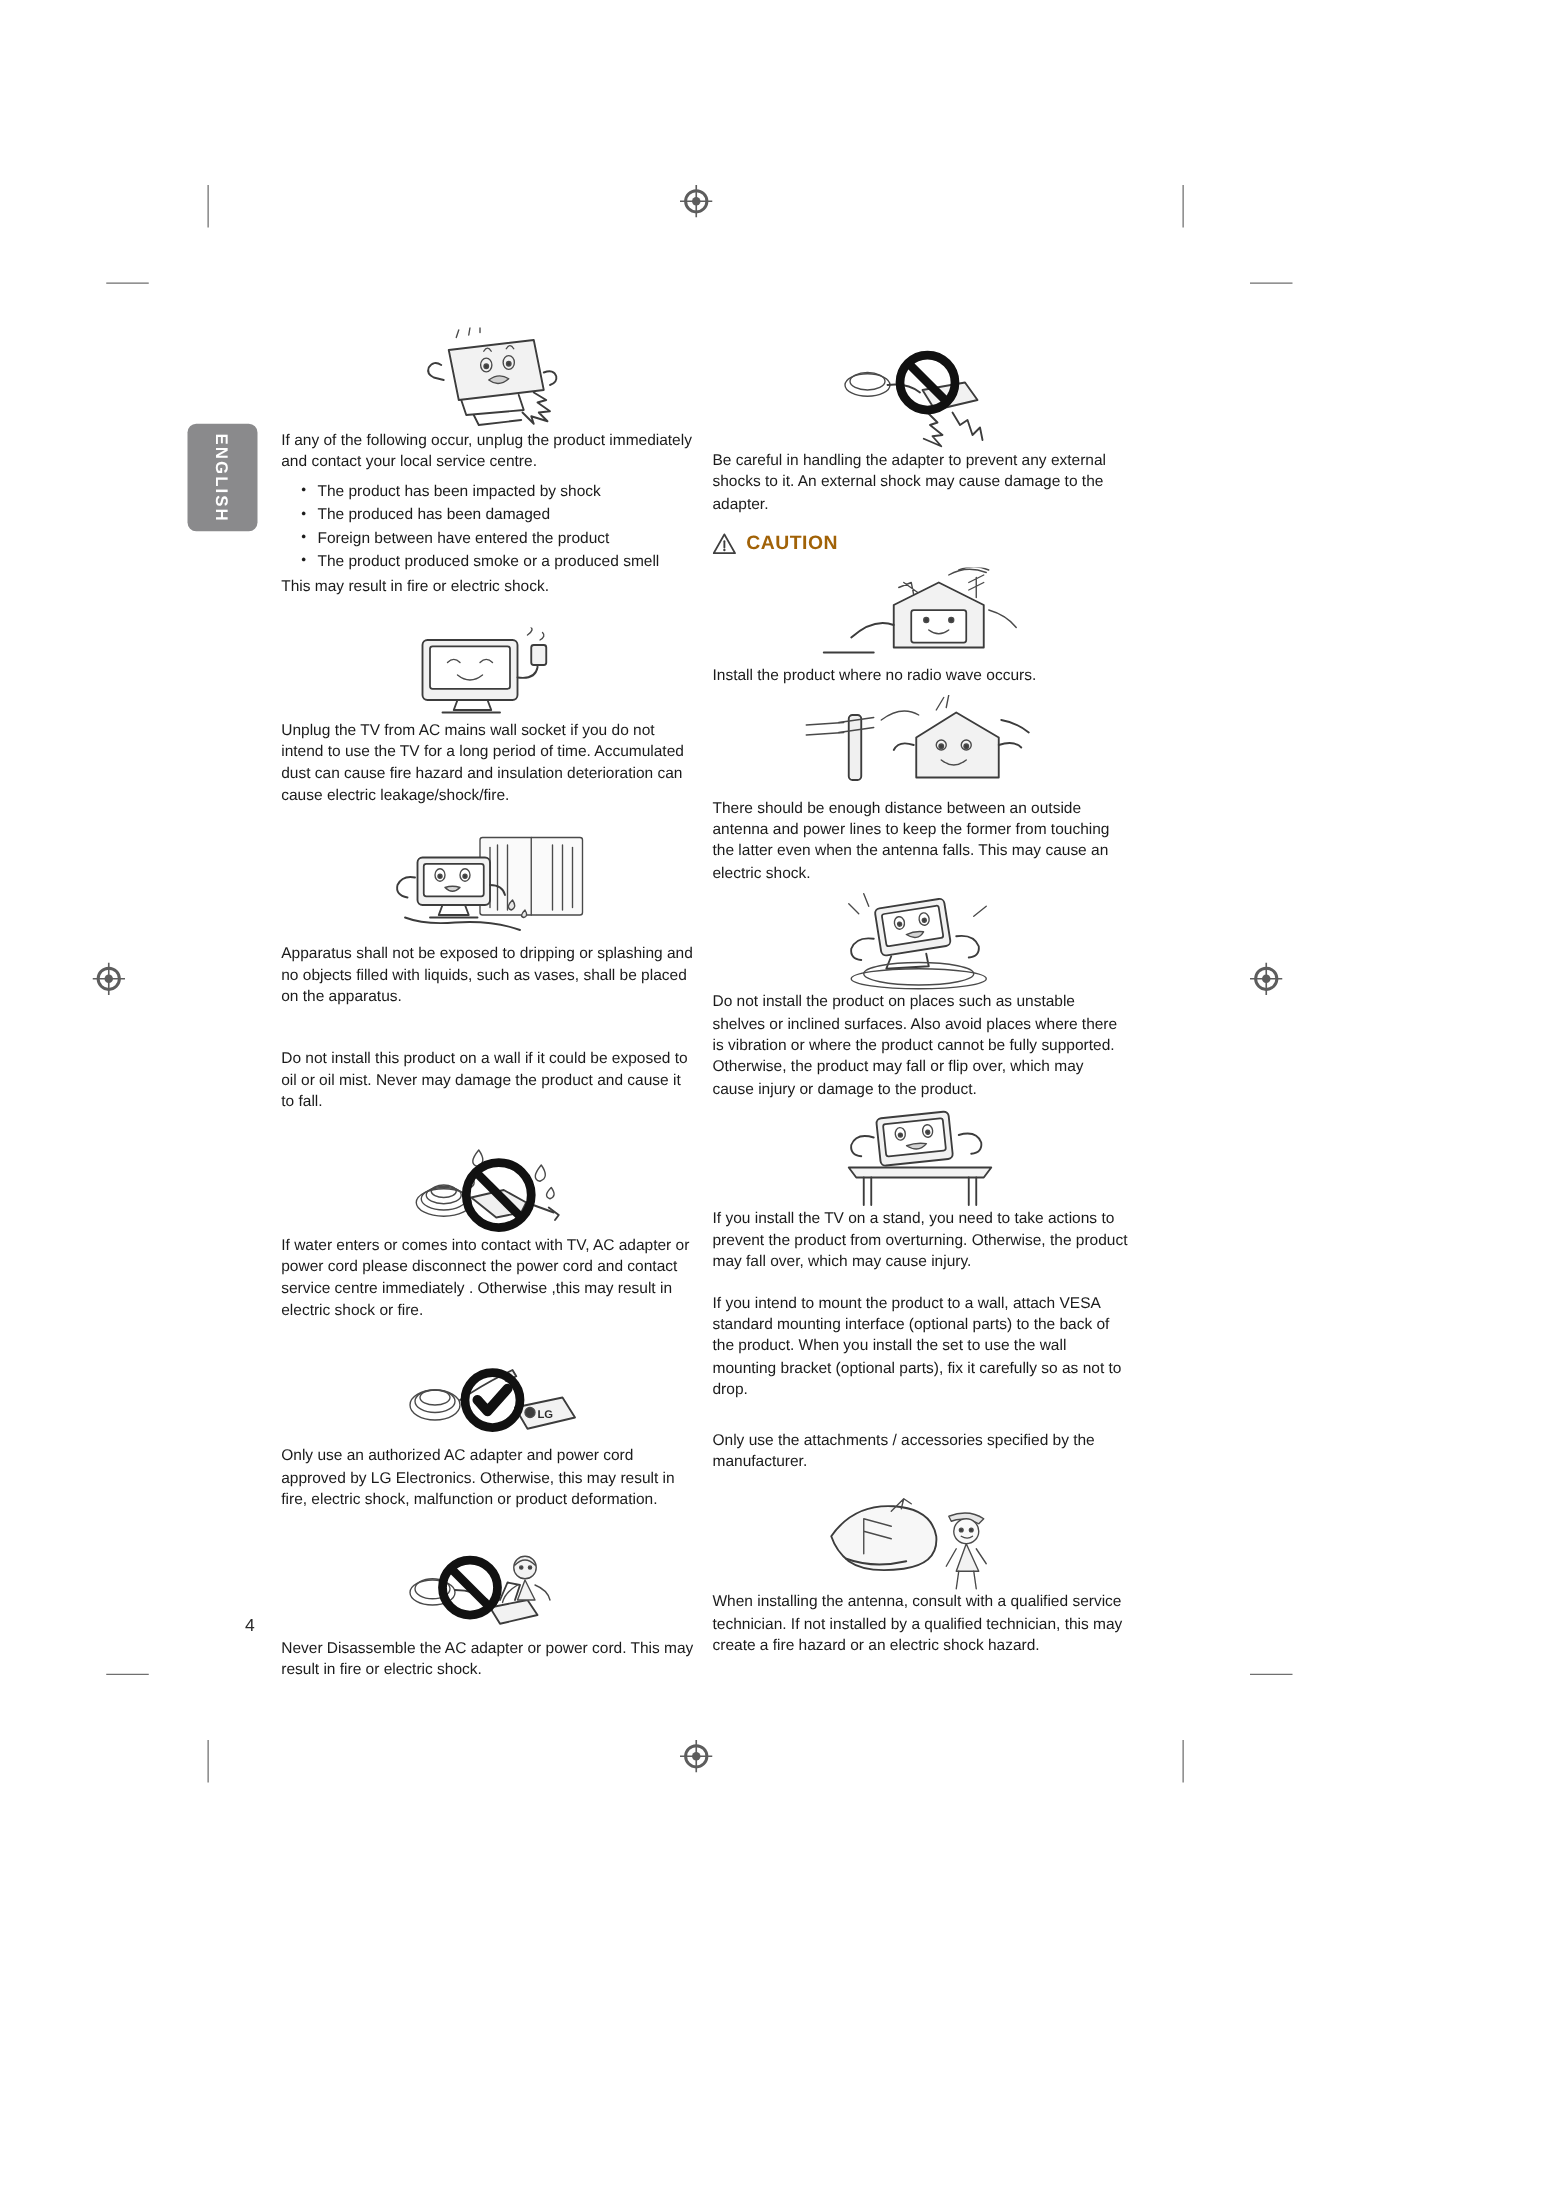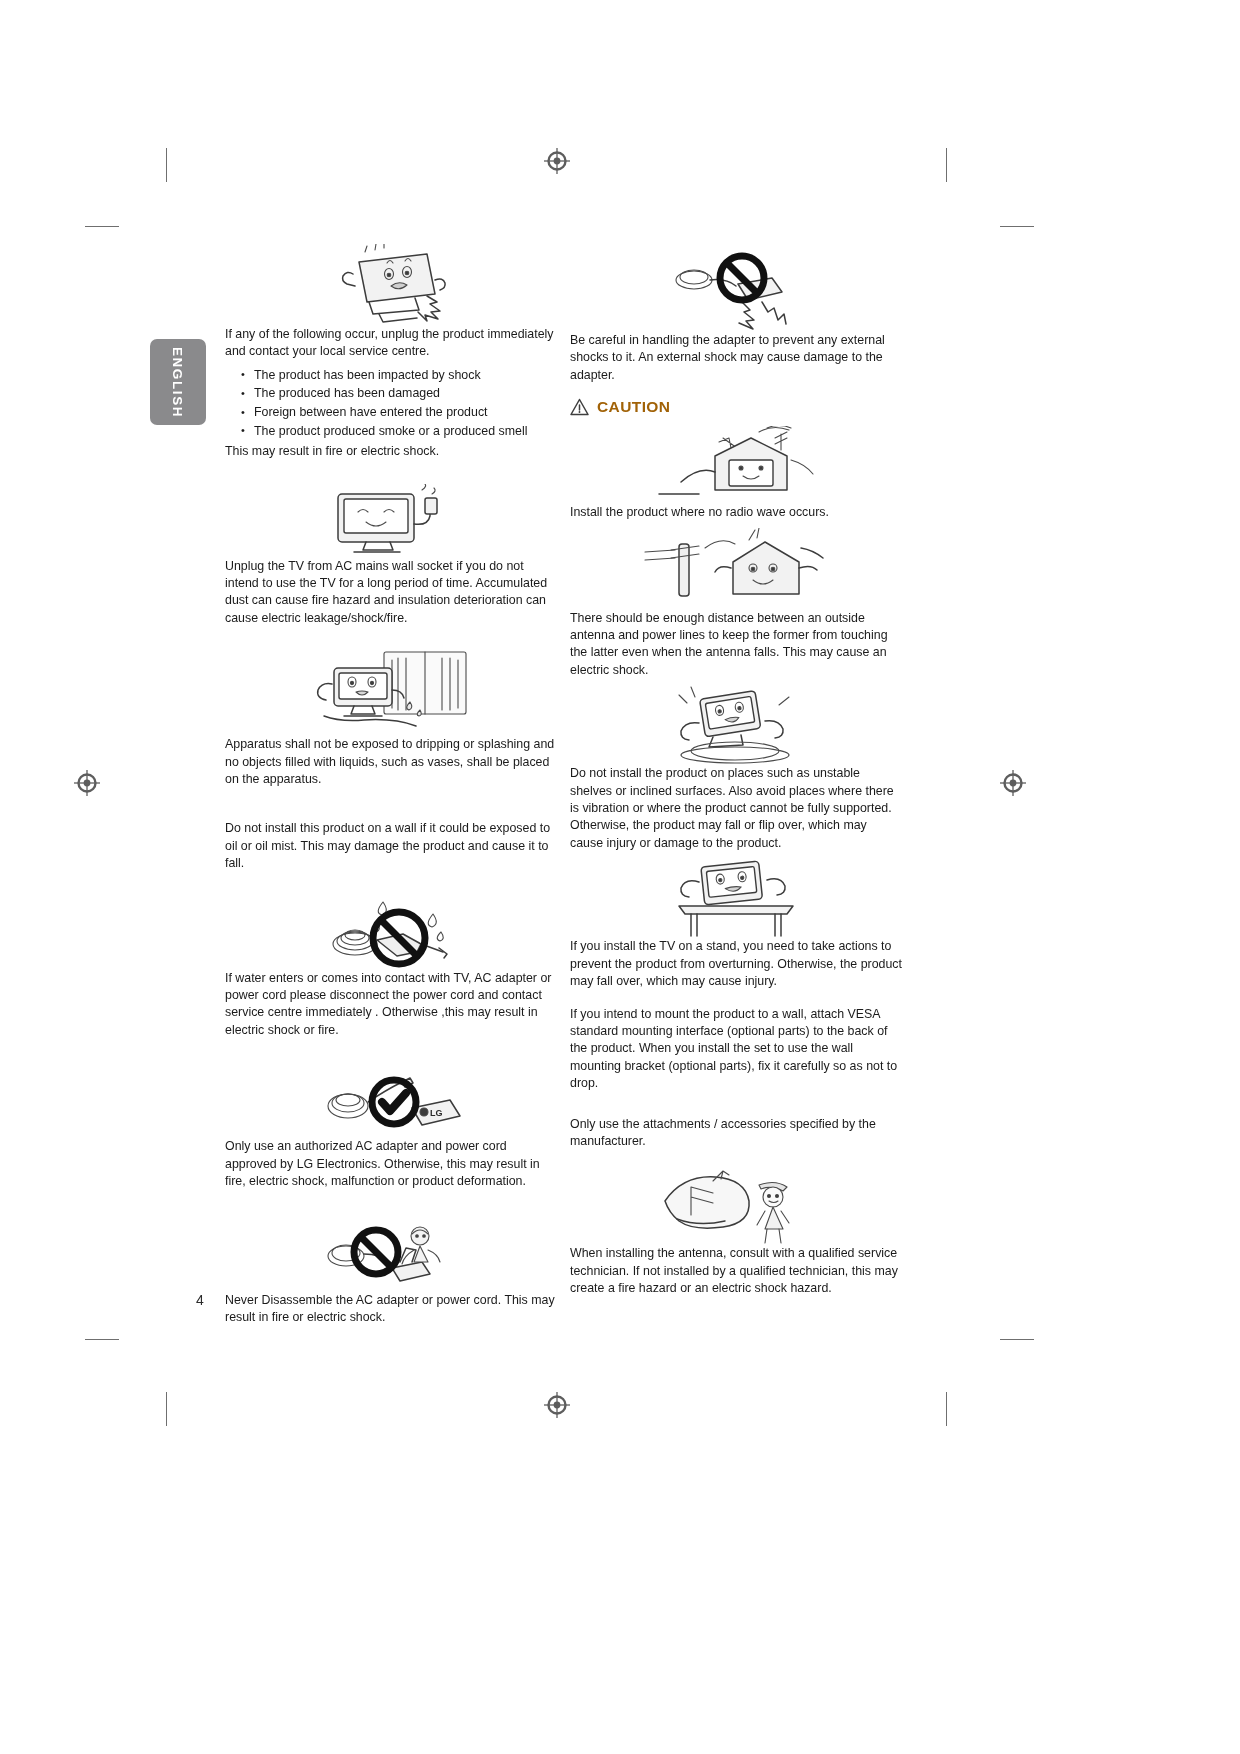--- a/index.html
+++ b/index.html
@@ -33,22 +33,22 @@
   .lang-tab span {
     color:#ffffff;
     font-size:13.5px;
     font-weight:bold;
     letter-spacing:1.6px;
     transform:rotate(90deg);
     white-space:nowrap;
   }
 
   .col { position:absolute; width:332px; }
-  .col-left  { left:225px; top:244px; }
-  .col-right { left:570px; top:250px; }
+  .col-left  { left:225px; top:262px; }
+  .col-right { left:570px; top:278px; }
 
   p.txt {
     margin:0 0 6px 0;
     font-size:12.4px;
     line-height:17.4px;
     color:#1b1b1b;
     text-align:left;
   }
   .gap-s { height:9px; }
   .gap-m { height:17px; }
@@ -241,21 +241,21 @@
         <g class="la-thin">
             <path d="M104 52 q4 6 -1 8 q-5 -2 1 -8 Z" fill="#e8e8e8"></path>
             <path d="M114 60 q3 5 -1 6 q-4 -1 1 -6 Z" fill="#e8e8e8"></path>
           </g>
       </svg>
     </div>
     <p class="txt">Apparatus shall not be exposed to dripping or splashing and no objects filled with liquids, such as vases, shall be placed on the apparatus.</p>
 
     <div class="gap-l"></div>
 
-    <p class="txt">Do not install this product on a wall if it could be exposed to oil or oil mist. This may damage the product and cause it to fall.</p>
+    <p class="txt">Do not install this product on a wall if it could be exposed to oil or oil mist. Never may damage the product and cause it to fall.</p>
 
     <div class="gap-m"></div>
 
     <div class="fig" style="height:74px;">
       <svg width="140" height="74" viewBox="0 0 140 74">
         <g class="la-thin">
           <ellipse cx="34" cy="48" rx="22" ry="11"></ellipse>
             <ellipse cx="34" cy="45" rx="18" ry="9"></ellipse>
           <ellipse cx="34" cy="42" rx="14" ry="7"></ellipse>
             <ellipse cx="34" cy="39" rx="10" ry="5"></ellipse>

